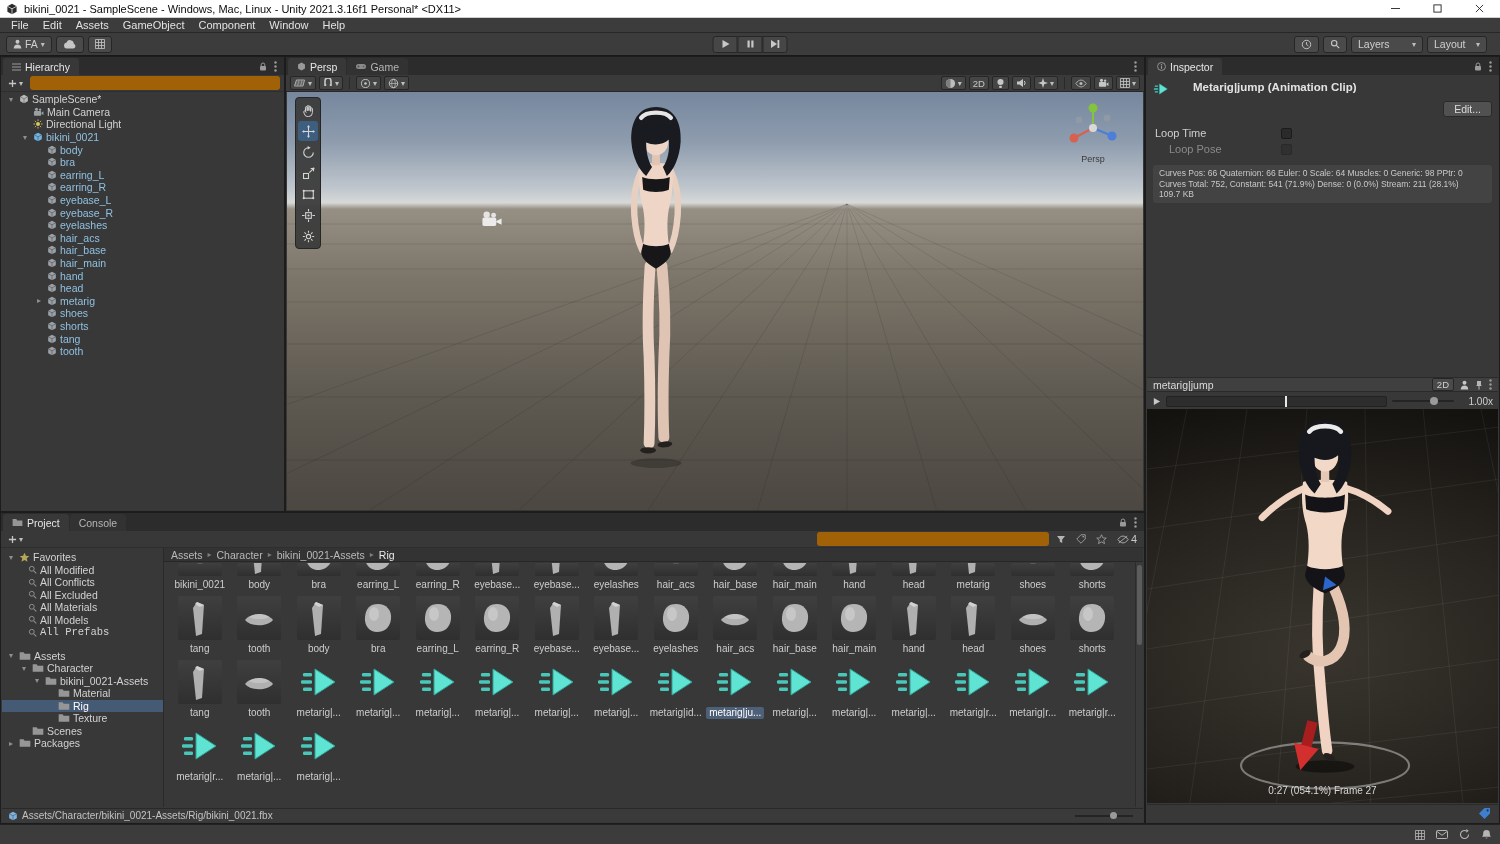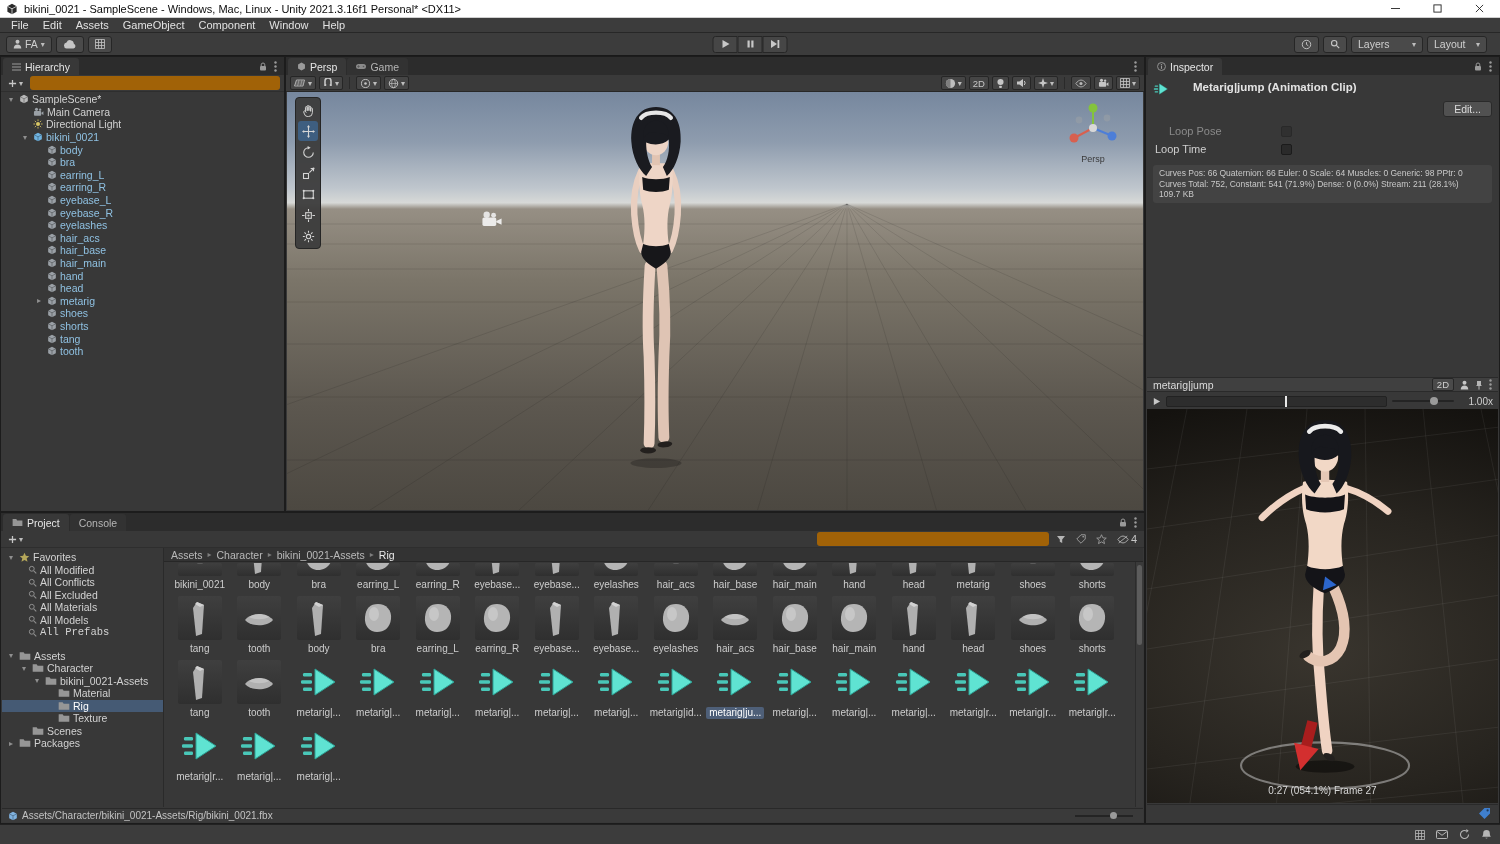--- a/index.html
+++ b/index.html
@@ -738,27 +738,27 @@
             <rect x="2" y="18.3" width="11" height="3.4" rx="1.2" fill="#49c7b8"></rect>
             <rect x="4" y="25.6" width="9" height="3.4" rx="1.2" fill="#49c7b8"></rect>
             <path d="M16 7 36 20 16 33Z" fill="#5fe3d2" stroke="#2da396"></path>
           </svg>
         </span>
       <span class="ititle">Metarig|jump (Animation Clip)</span>
     </div>
     <div class="editrow">
       <div class="editbtn">Edit...</div>
     </div>
+    <div class="irow" style="margin-top:2px">
+      <span class="ilabel">Loop Time</span>
+      <span class="checkbox"></span>
+    </div>
     <div class="irow">
       <span class="ilabel ind dim">Loop Pose</span>
       <span class="checkbox dis"></span>
-    </div>
-    <div class="irow" style="margin-top:2px">
-      <span class="ilabel">Loop Time</span>
-      <span class="checkbox"></span>
     </div>
     <div class="helpbox">
         <div>Curves Pos: 66 Quaternion: 66 Euler: 0 Scale: 64 Muscles: 0 Generic: 98 PPtr: 0</div>
         <div>Curves Total: 752, Constant: 541 (71.9%) Dense: 0 (0.0%) Stream: 211 (28.1%)</div>
         <div>109.7 KB</div>
       </div>
 
     <div class="prevhdr">
       <span>metarig|jump</span>
       <span class="spacer"></span>

